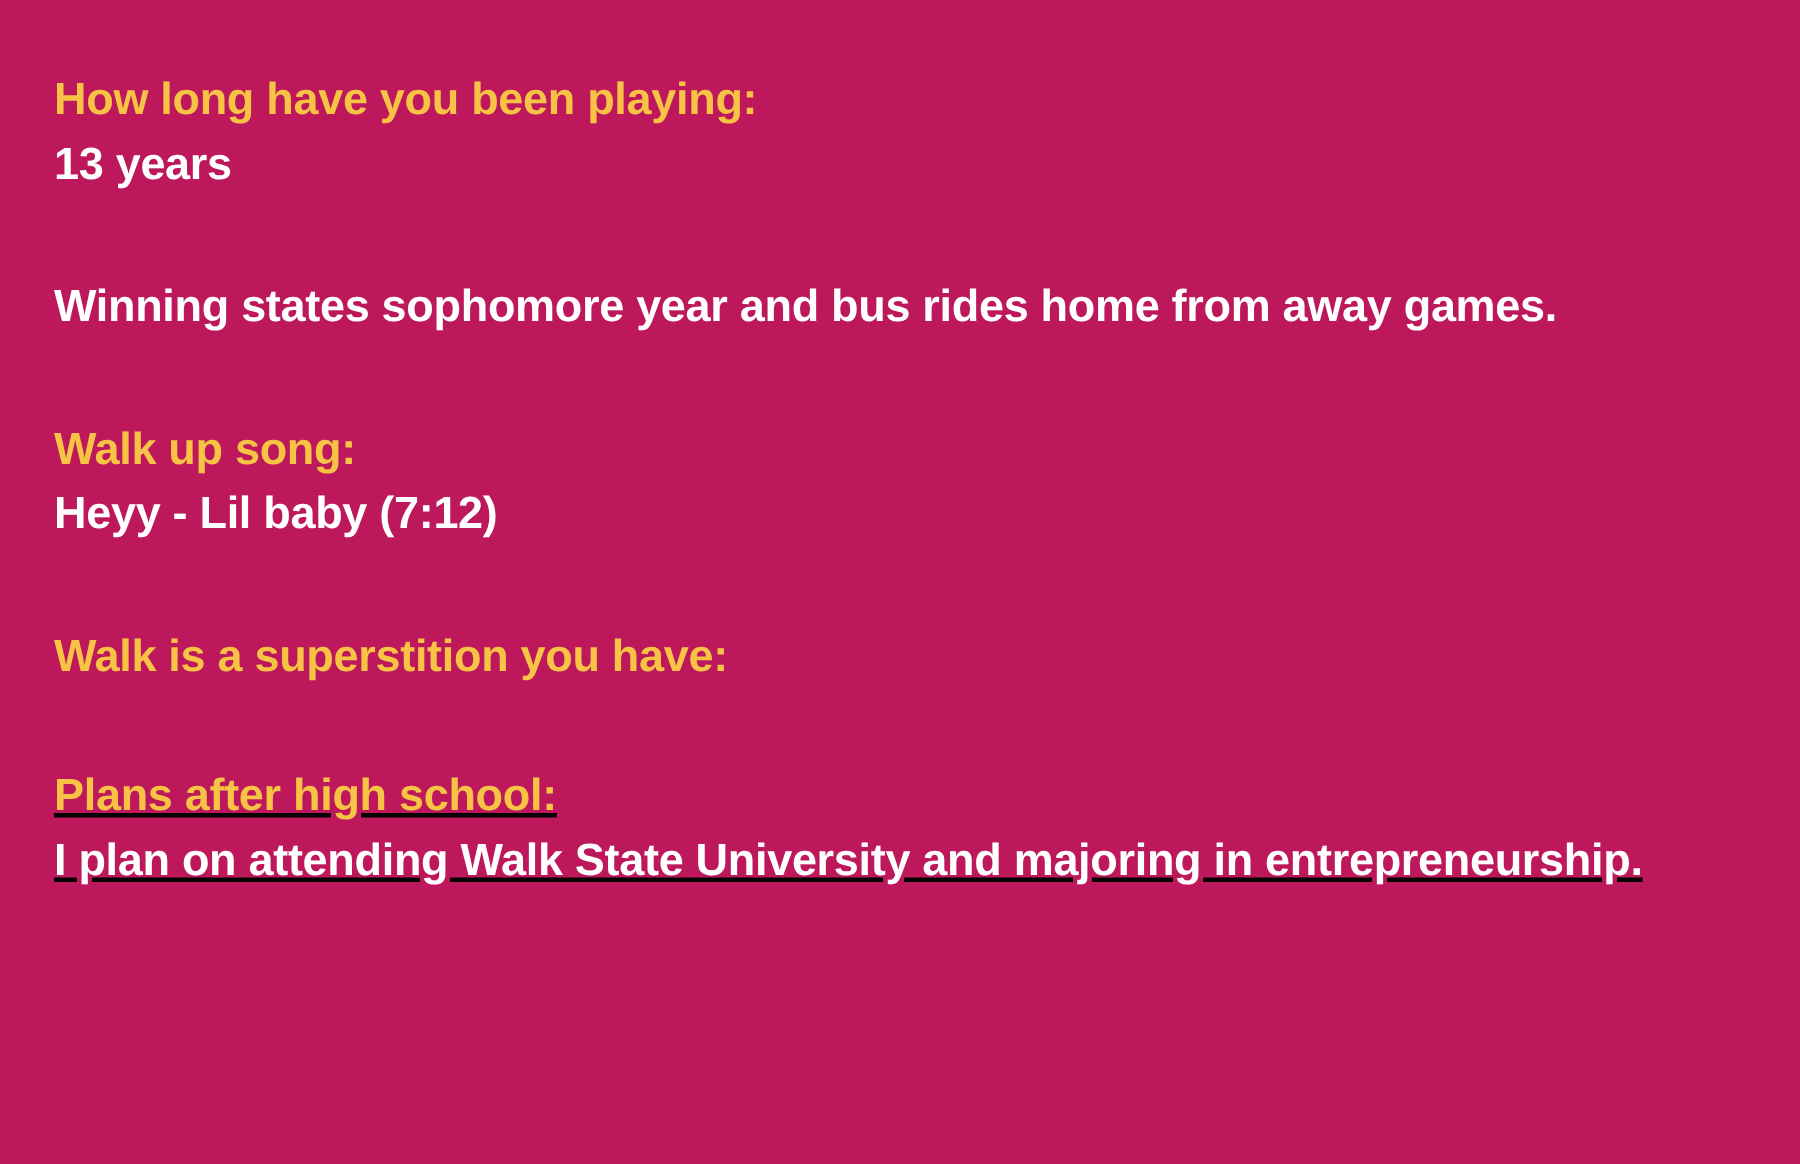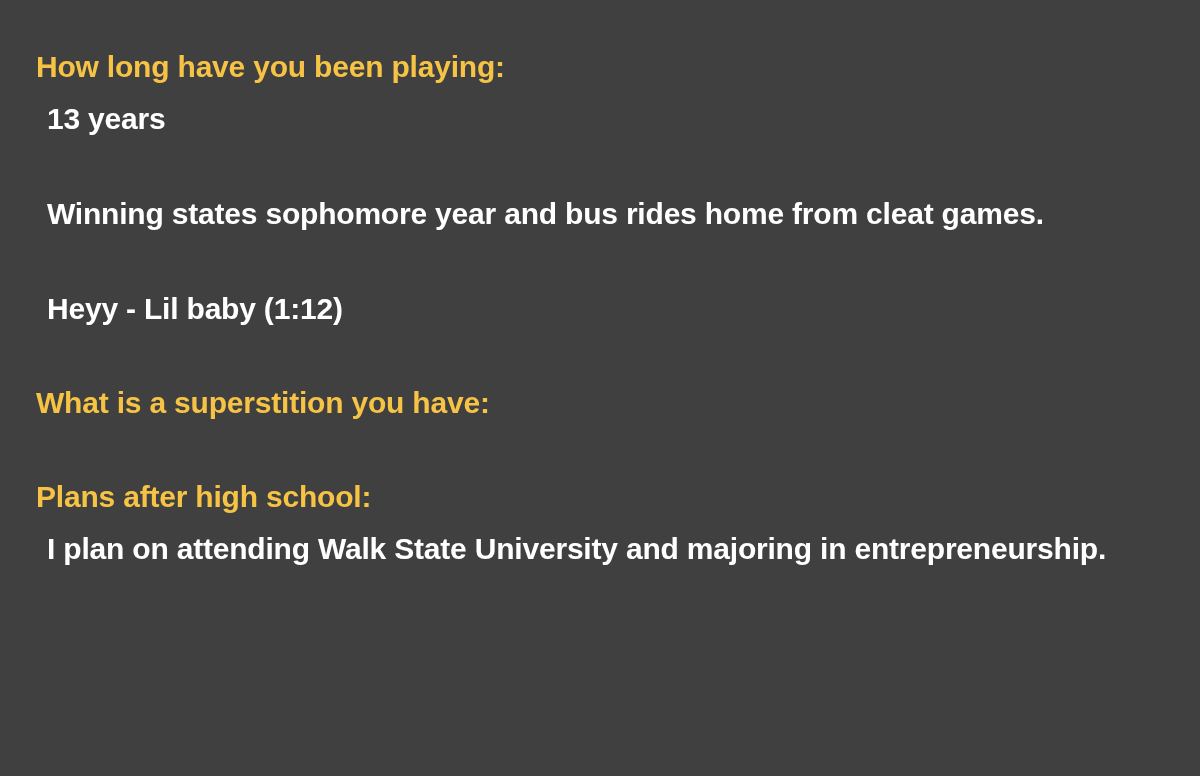--- a/index.html
+++ b/index.html
@@ -10,73 +10,75 @@
     width: 1200px;
     height: 776px;
     background: #0c0a4d;
     font-family: "Liberation Sans", sans-serif;
     overflow: hidden;
   }
   .card {
     box-sizing: border-box;
     width: 1200px;
     height: 776px;
-    background: #404040;
+    background: #be185d;
     padding: 46px 40px 16px 36px;
   }
   .qa-list {
     display: block;
   }
   .qa-block {
     margin: 0 0 52px 0;
   }
   .qa-block:last-child {
     margin-bottom: 0;
+    text-decoration: underline;
   }
   .question {
     display: block;
     color: #f6c345;
     font-size: 30px;
     font-weight: bold;
     line-height: 1.38;
     letter-spacing: -0.2px;
     margin: 0 0 2px 0;
   }
   .answer {
     display: block;
     color: #ffffff;
     font-size: 30px;
     font-weight: bold;
     line-height: 1.42;
     letter-spacing: -0.2px;
-    margin: 11px;
+    margin: 0;
     max-width: 1110px;
   }
 </style>
 </head>
 <body>
 
 <div class="card">
   <div class="qa-list">
 
     <div class="qa-block">
       <span class="question">How long have you been playing:</span>
       <span class="answer">13 years</span>
     </div>
 
     <div class="qa-block">
-      <span class="answer">Winning states sophomore year and bus rides home from cleat games.</span>
+      <span class="answer">Winning states sophomore year and bus rides home from away games.</span>
     </div>
 
     <div class="qa-block">
-      <span class="answer">Heyy - Lil baby (1:12)</span>
+      <span class="question">Walk up song:</span>
+      <span class="answer">Heyy - Lil baby (7:12)</span>
     </div>
 
     <div class="qa-block">
-      <span class="question">What is a superstition you have:</span>
+      <span class="question">Walk is a superstition you have:</span>
     </div>
 
     <div class="qa-block">
       <span class="question">Plans after high school:</span>
       <span class="answer">I plan on attending Walk State University and majoring in entrepreneurship.</span>
     </div>
 
   </div>
 </div>
 

